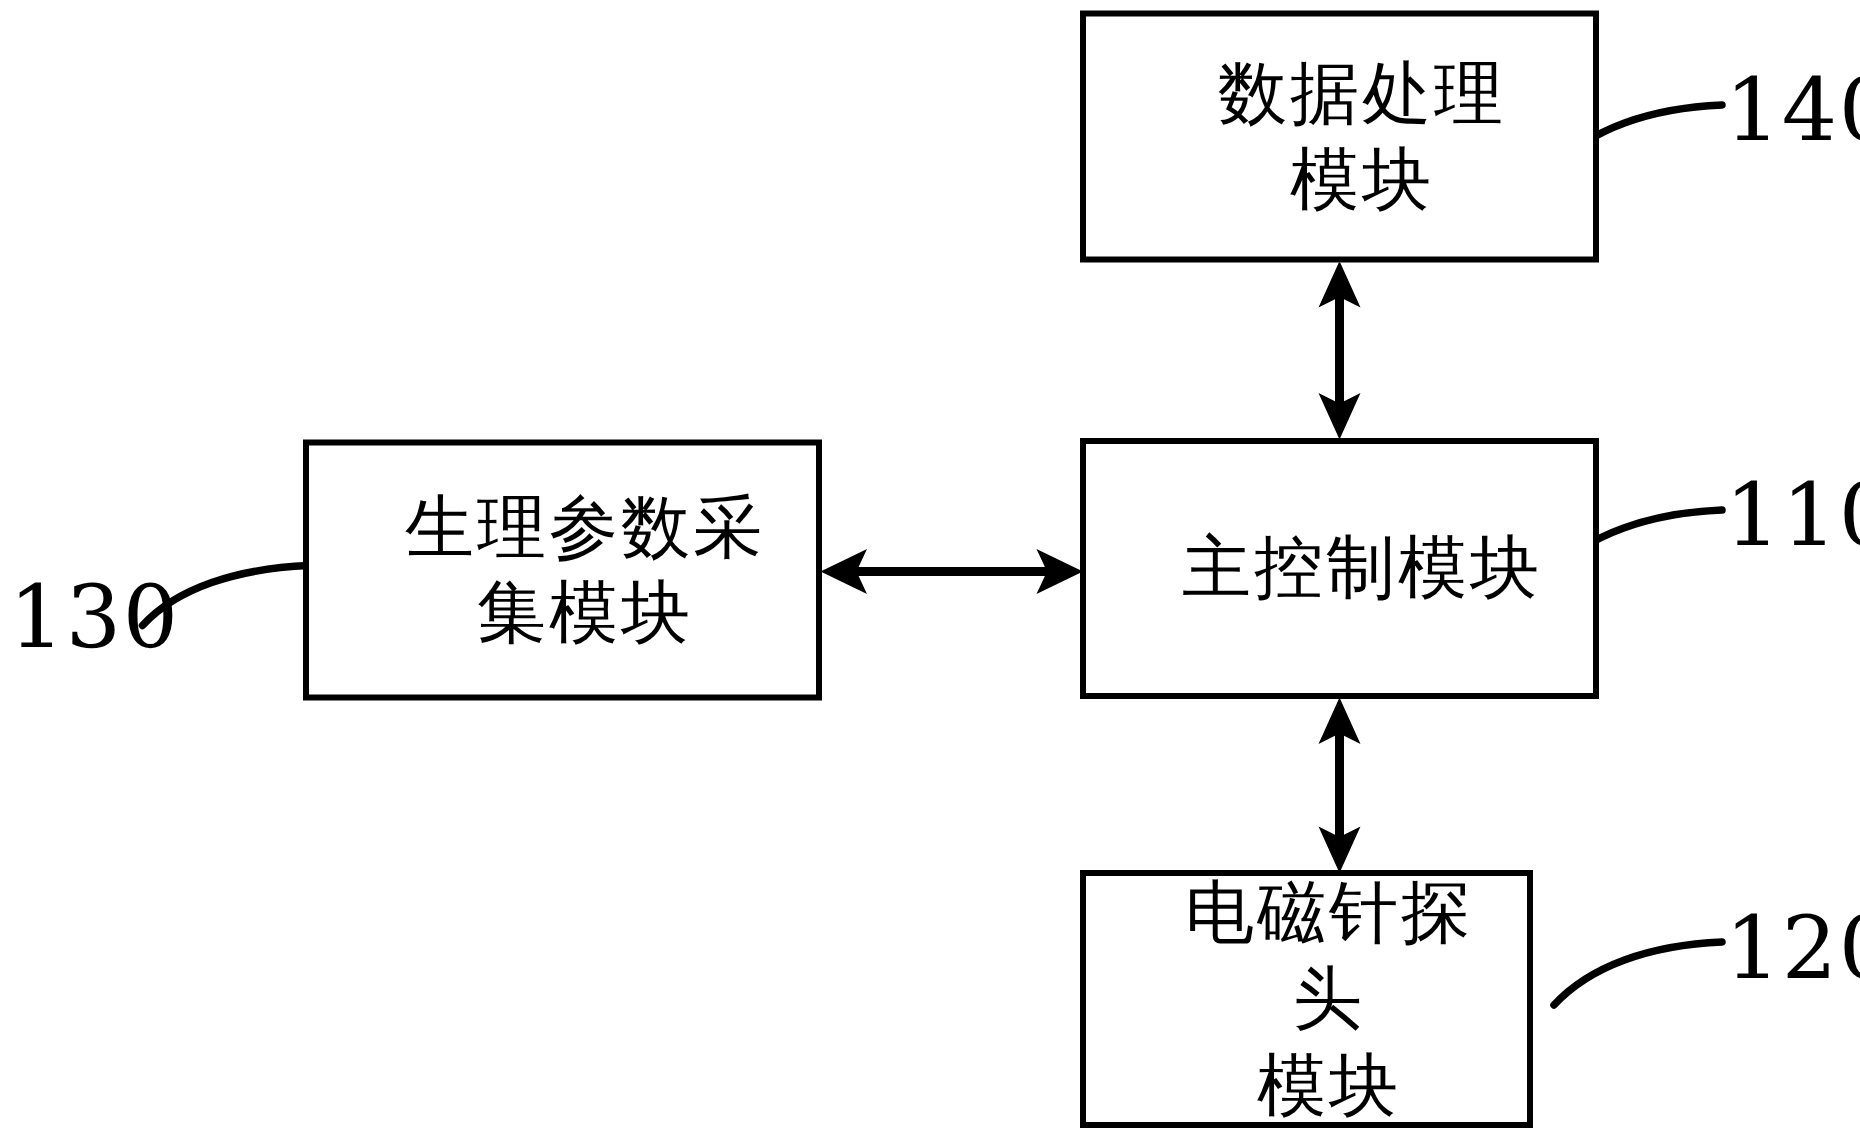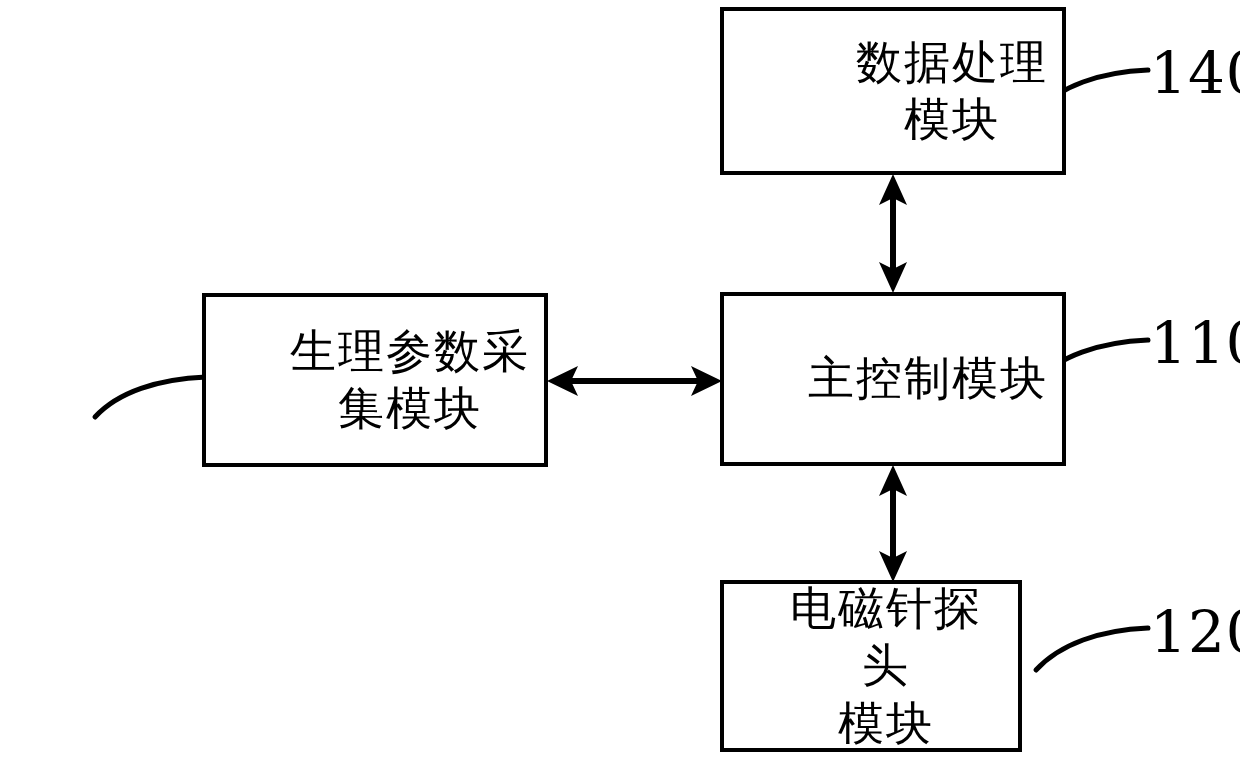--- a/index.html
+++ b/index.html
@@ -18,21 +18,21 @@
     background: #ffffff;
     overflow: hidden;
   }
   .block {
     position: absolute;
     box-sizing: border-box;
     border: 4px solid #000000;
     background: #ffffff;
     display: flex;
     align-items: center;
-    justify-content: flex-end;
+    justify-content: center;
     text-align: center;
     padding-left: 30px;
   }
   .block-label {
     font-family: "DejaVu Sans", sans-serif;
     font-size: 46px;
     line-height: 1.25;
     color: #000000;
     letter-spacing: 2px;
     white-space: pre-line;
@@ -124,16 +124,17 @@
 
   <div class="block" id="block-probe">
     <span class="block-label">电磁针探头
 模块</span>
   </div>
 
   <div class="ref-number" id="ref-140">140</div>
 
   <div class="ref-number" id="ref-110">110</div>
 
+  <div class="ref-number" id="ref-130">130</div>
 
   <div class="ref-number" id="ref-120">120</div>
 
 </div>
 
 </body></html>

